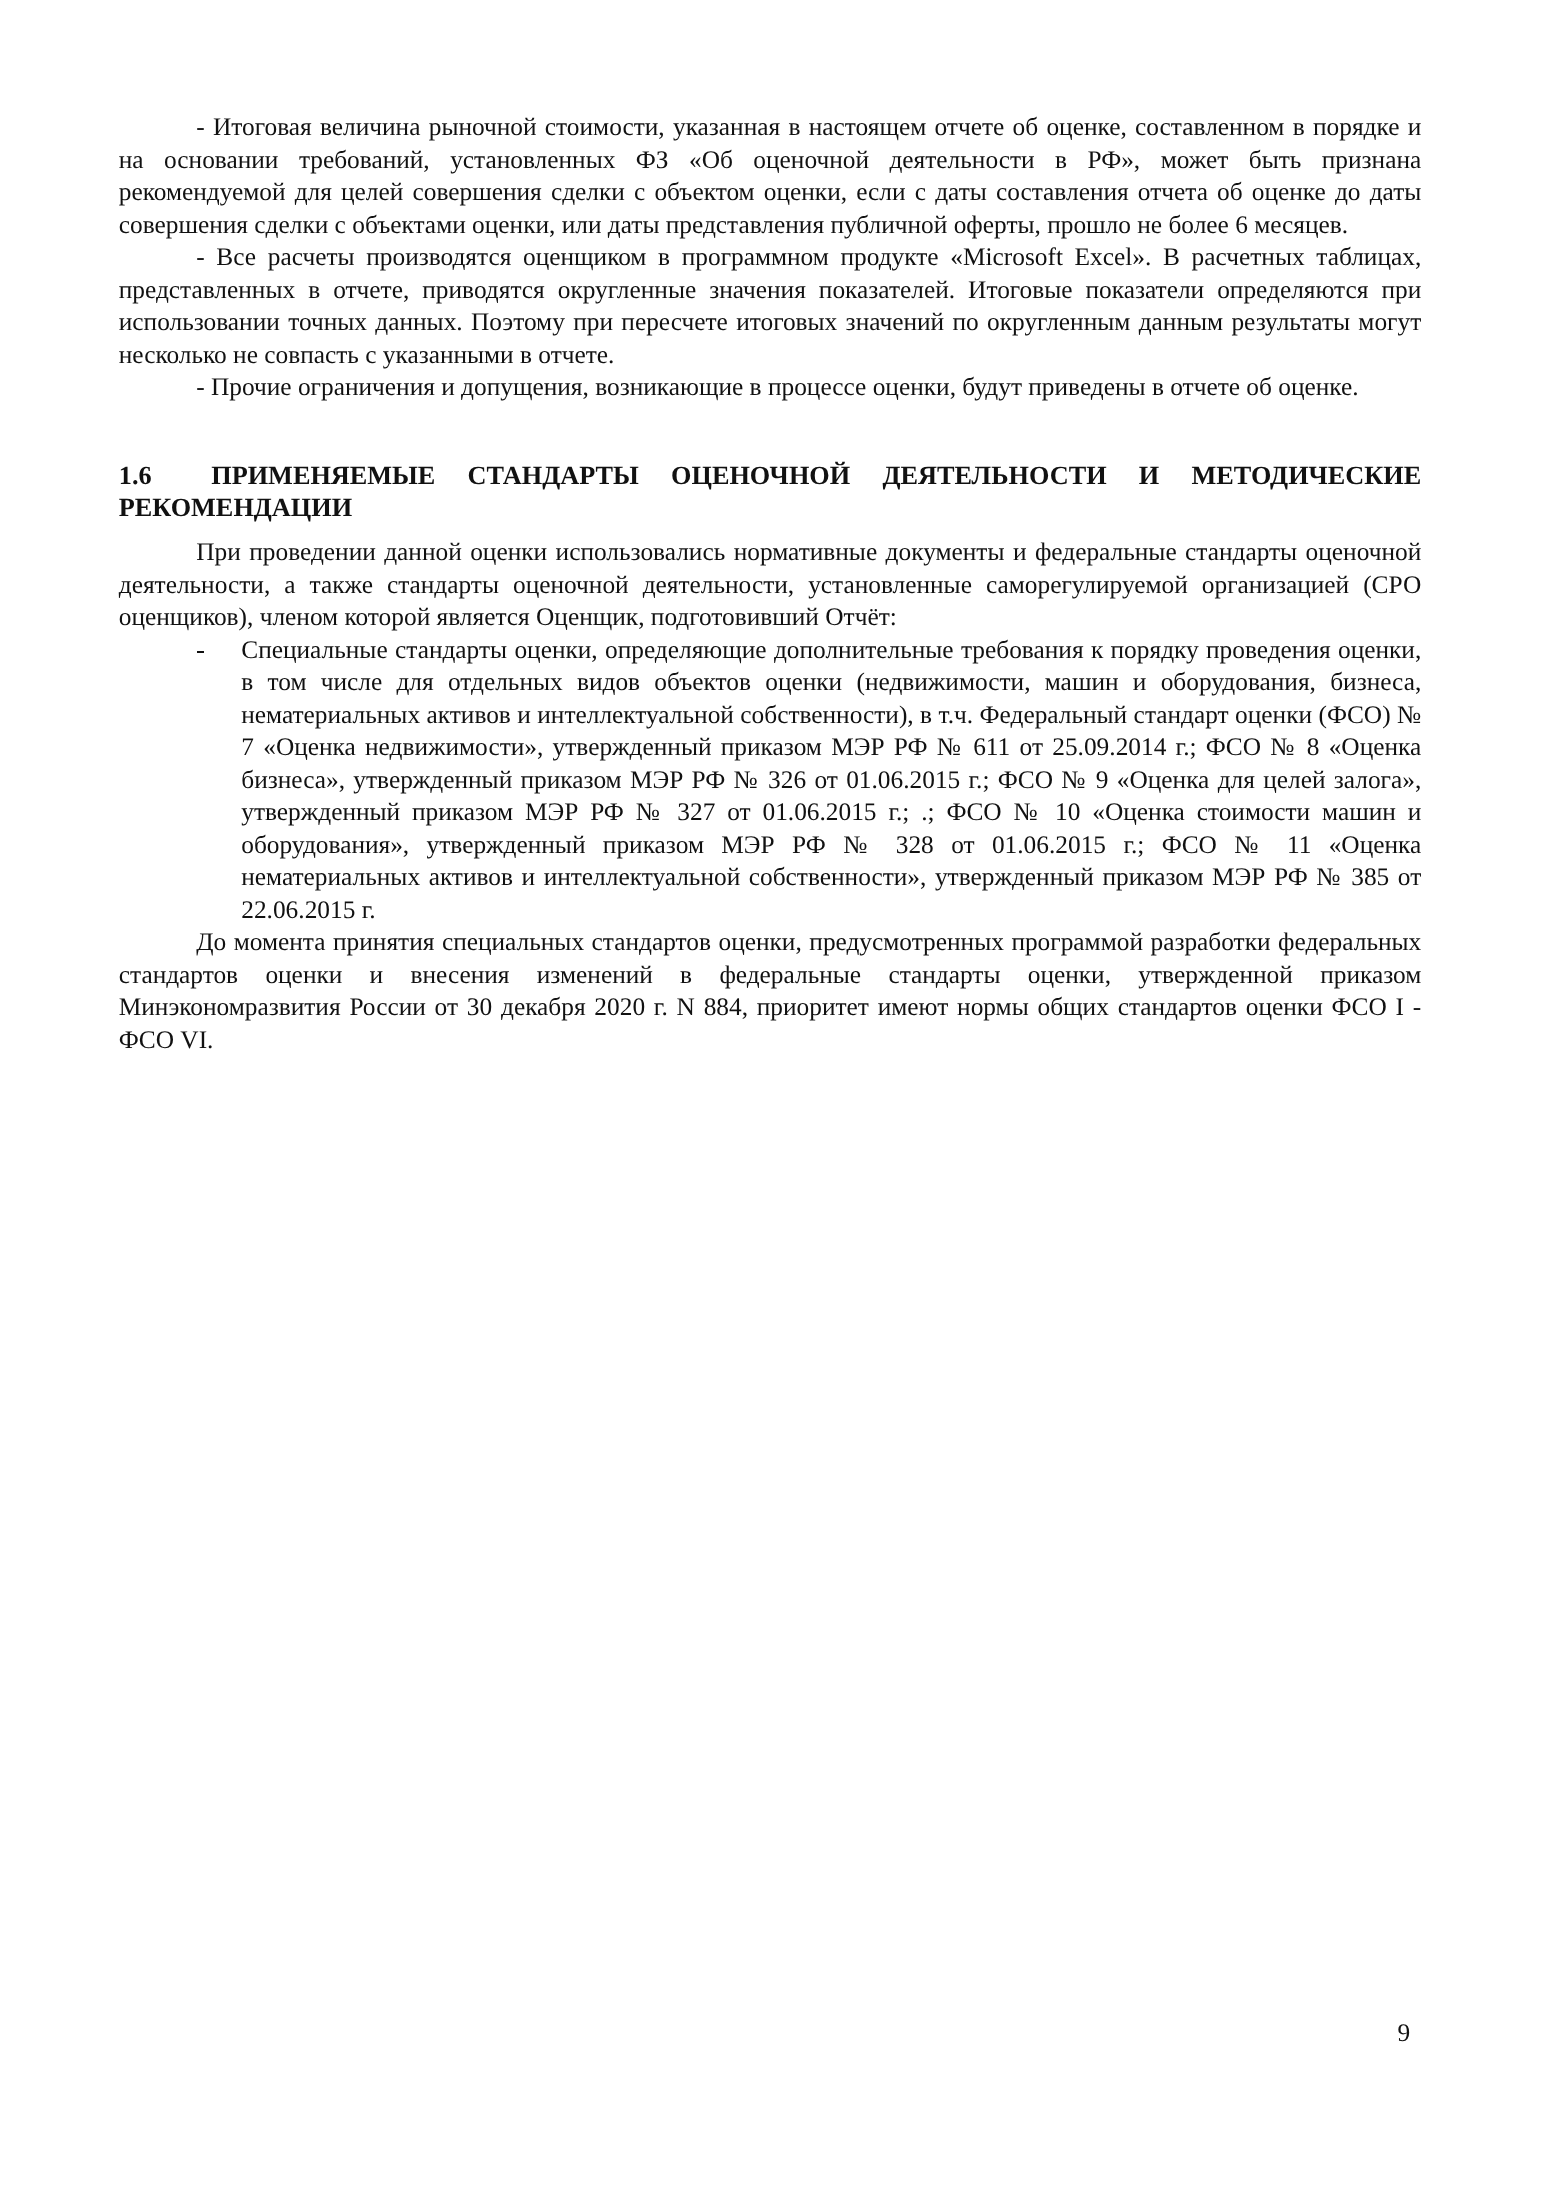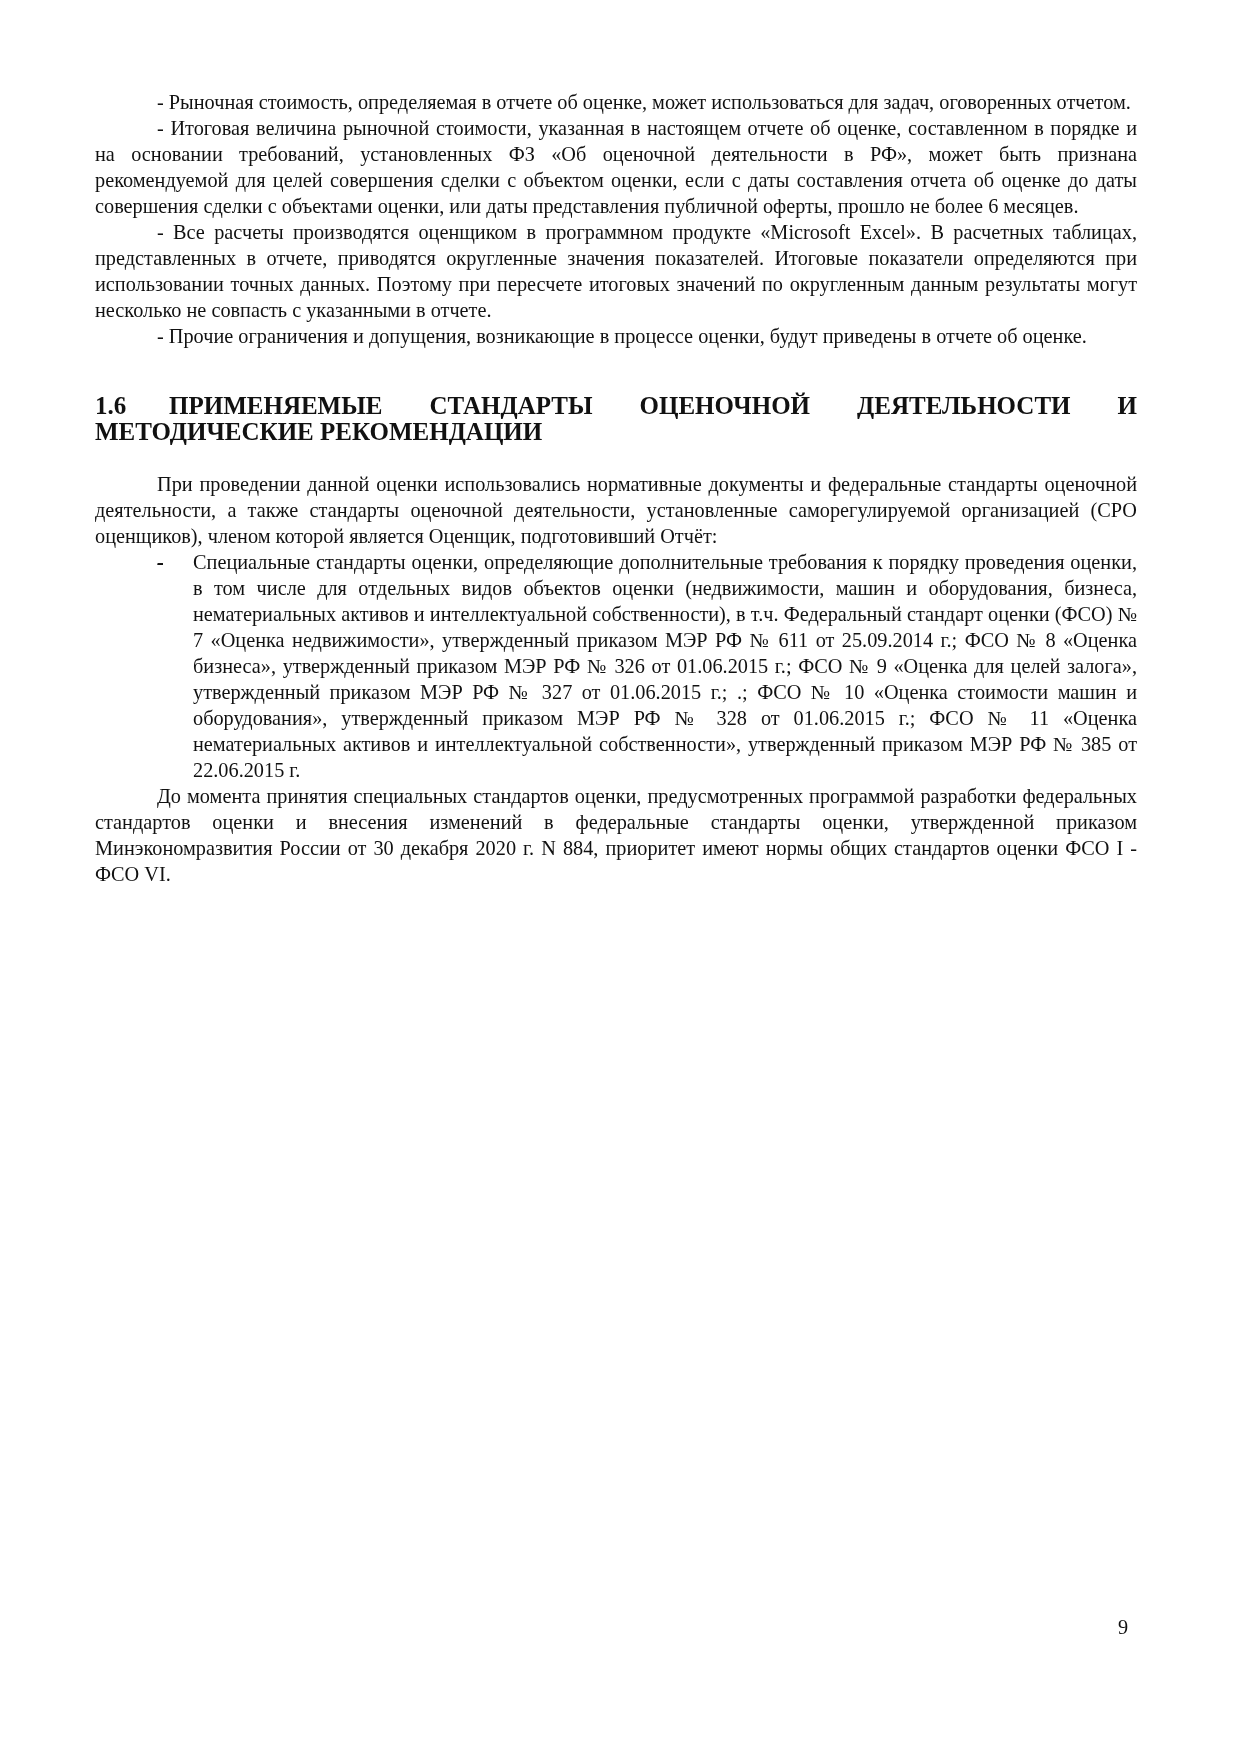--- a/index.html
+++ b/index.html
@@ -12,26 +12,26 @@
       font-family: "Liberation Serif", "DejaVu Serif", serif;
       font-size: 20.3px;
       line-height: 26px;
       color: #111111;
     }
     p { margin: 0; text-align: justify; }
     p.indent { text-indent: 62px; }
     .heading {
       margin-top: 44px;
       font-weight: bold;
-      font-size: 25px;
+      font-size: 21px;
       line-height: 26px;
       text-align: justify;
     }
     .heading .num { display: inline-block; width: 74px; }
-    .intro { margin-top: 26px; }
+    .intro { margin-top: 10px; }
     ul.std-list { list-style: none; margin: 0; padding: 0; }
     ul.std-list li {
       position: relative;
       padding-left: 98px;
       text-align: justify;
     }
     ul.std-list li .dash {
       position: absolute;
       left: 62px;
       top: 0;
@@ -42,21 +42,20 @@
       top: 1616px;
       font-family: "Liberation Serif", "DejaVu Serif", serif;
       font-size: 20.3px;
       color: #111111;
     }
   </style>
 </head>
 <body>
 
 <div class="page">
-  <p class="indent">- Рыночная стоимость, определяемая в отчете об оценке, может использоваться для задач, оговоренных отчетом.</p>
   <p class="indent">- Итоговая величина рыночной стоимости, указанная в настоящем отчете об оценке, составленном в порядке и на основании требований, установленных ФЗ «Об оценочной деятельности в РФ», может быть признана рекомендуемой для целей совершения сделки с объектом оценки, если с даты составления отчета об оценке до даты совершения сделки с объектами оценки, или даты представления публичной оферты, прошло не более 6 месяцев.</p>
   <p class="indent">- Все расчеты производятся оценщиком в программном продукте «Microsoft Excel». В расчетных таблицах, представленных в отчете, приводятся округленные значения показателей. Итоговые показатели определяются при использовании точных данных. Поэтому при пересчете итоговых значений по округленным данным результаты могут несколько не совпасть с указанными в отчете.</p>
   <p class="indent">- Прочие ограничения и допущения, возникающие в процессе оценки, будут приведены в отчете об оценке.</p>
 
   <div class="heading">
     <span class="num">1.6</span><span>ПРИМЕНЯЕМЫЕ СТАНДАРТЫ ОЦЕНОЧНОЙ ДЕЯТЕЛЬНОСТИ И МЕТОДИЧЕСКИЕ РЕКОМЕНДАЦИИ</span>
   </div>
 
   <p class="indent intro">При проведении данной оценки использовались нормативные документы и федеральные стандарты оценочной деятельности, а также стандарты оценочной деятельности, установленные саморегулируемой организацией (СРО оценщиков), членом которой является Оценщик, подготовивший Отчёт:</p>
 

